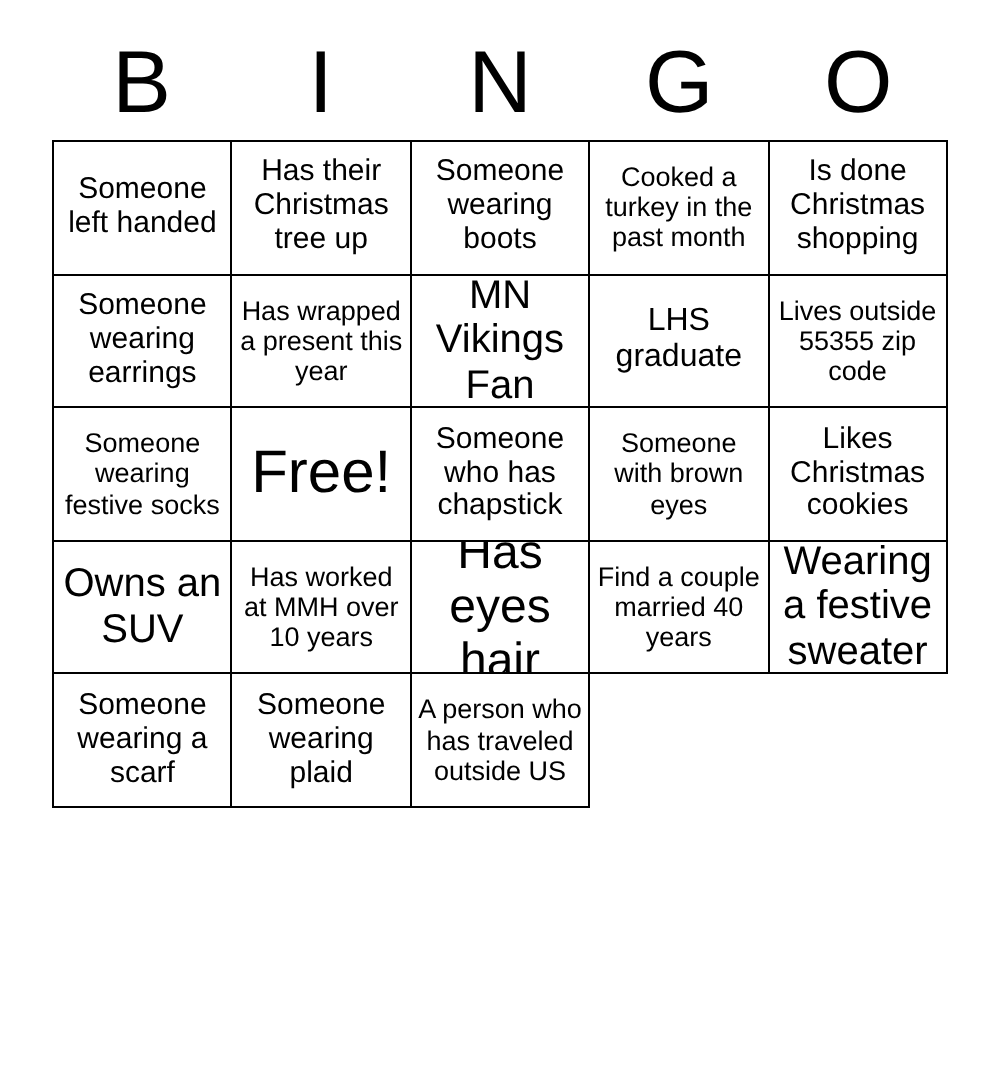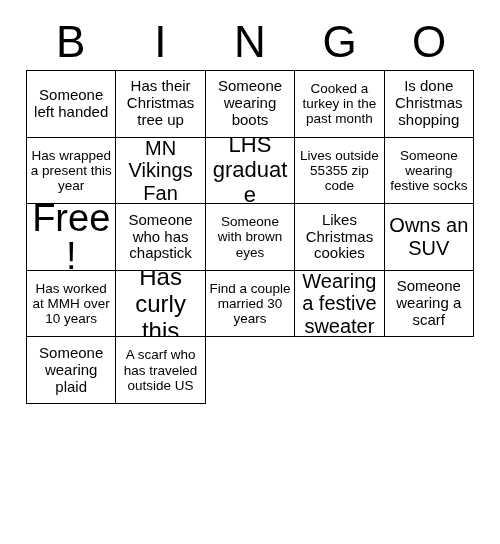--- a/index.html
+++ b/index.html
@@ -76,24 +76,24 @@
     display: block;
     width: 100%;
     line-height: 1.13;
     word-wrap: break-word;
     hyphens: none;
   }
 
   
   .fs-xs  .cell-text { font-size: 13.5px; }
   .fs-s   .cell-text { font-size: 15px; }
-  .fs-m   .cell-text { font-size: 22px; }
+  .fs-m   .cell-text { font-size: 16px; }
   .fs-l   .cell-text { font-size: 20px; }
   .fs-xl  .cell-text { font-size: 24px; }
-  .fs-xxl .cell-text { font-size: 38px; line-height: 1.0; }
+  .fs-xxl .cell-text { font-size: 30px; line-height: 1.0; }
 </style>
 </head>
 <body>
 
 <div id="bingo-card">
 
   <div id="header-row">
     <div class="header-letter">B</div>
     <div class="header-letter">I</div>
     <div class="header-letter">N</div>
@@ -109,20 +109,23 @@
         <span class="cell-text">Has their Christmas tree up</span>
       </div>
       <div class="cell fs-s">
         <span class="cell-text">Someone wearing boots</span>
       </div>
       <div class="cell fs-xs">
         <span class="cell-text">Cooked a turkey in the past month</span>
       </div>
       <div class="cell fs-s">
         <span class="cell-text">Is done Christmas shopping</span>
+      </div>
+      <div class="cell fs-s">
+        <span class="cell-text">Someone wearing earrings</span>
       </div>
       <div class="cell fs-xs">
         <span class="cell-text">Has wrapped a present this year</span>
       </div>
       <div class="cell fs-l">
         <span class="cell-text">MN Vikings Fan</span>
       </div>
       <div class="cell fs-m">
         <span class="cell-text">LHS graduate</span>
       </div>
@@ -144,32 +147,32 @@
       <div class="cell fs-s">
         <span class="cell-text">Likes Christmas cookies</span>
       </div>
       <div class="cell fs-l">
         <span class="cell-text">Owns an SUV</span>
       </div>
       <div class="cell fs-xs">
         <span class="cell-text">Has worked at MMH over 10 years</span>
       </div>
       <div class="cell fs-xl">
-        <span class="cell-text">Has curly this</span>
+        <span class="cell-text">Has eyes hair</span>
       </div>
       <div class="cell fs-xs">
-        <span class="cell-text">Find a couple married 30 years</span>
+        <span class="cell-text">Find a couple married 40 years</span>
       </div>
       <div class="cell fs-l">
         <span class="cell-text">Wearing a festive sweater</span>
       </div>
       <div class="cell fs-s">
         <span class="cell-text">Someone wearing a scarf</span>
       </div>
       <div class="cell fs-s">
         <span class="cell-text">Someone wearing plaid</span>
       </div>
       <div class="cell fs-xs">
-        <span class="cell-text">A scarf who has traveled outside US</span>
+        <span class="cell-text">A person who has traveled outside US</span>
       </div>
     </div>
 
 </div>
 
 </body></html>

